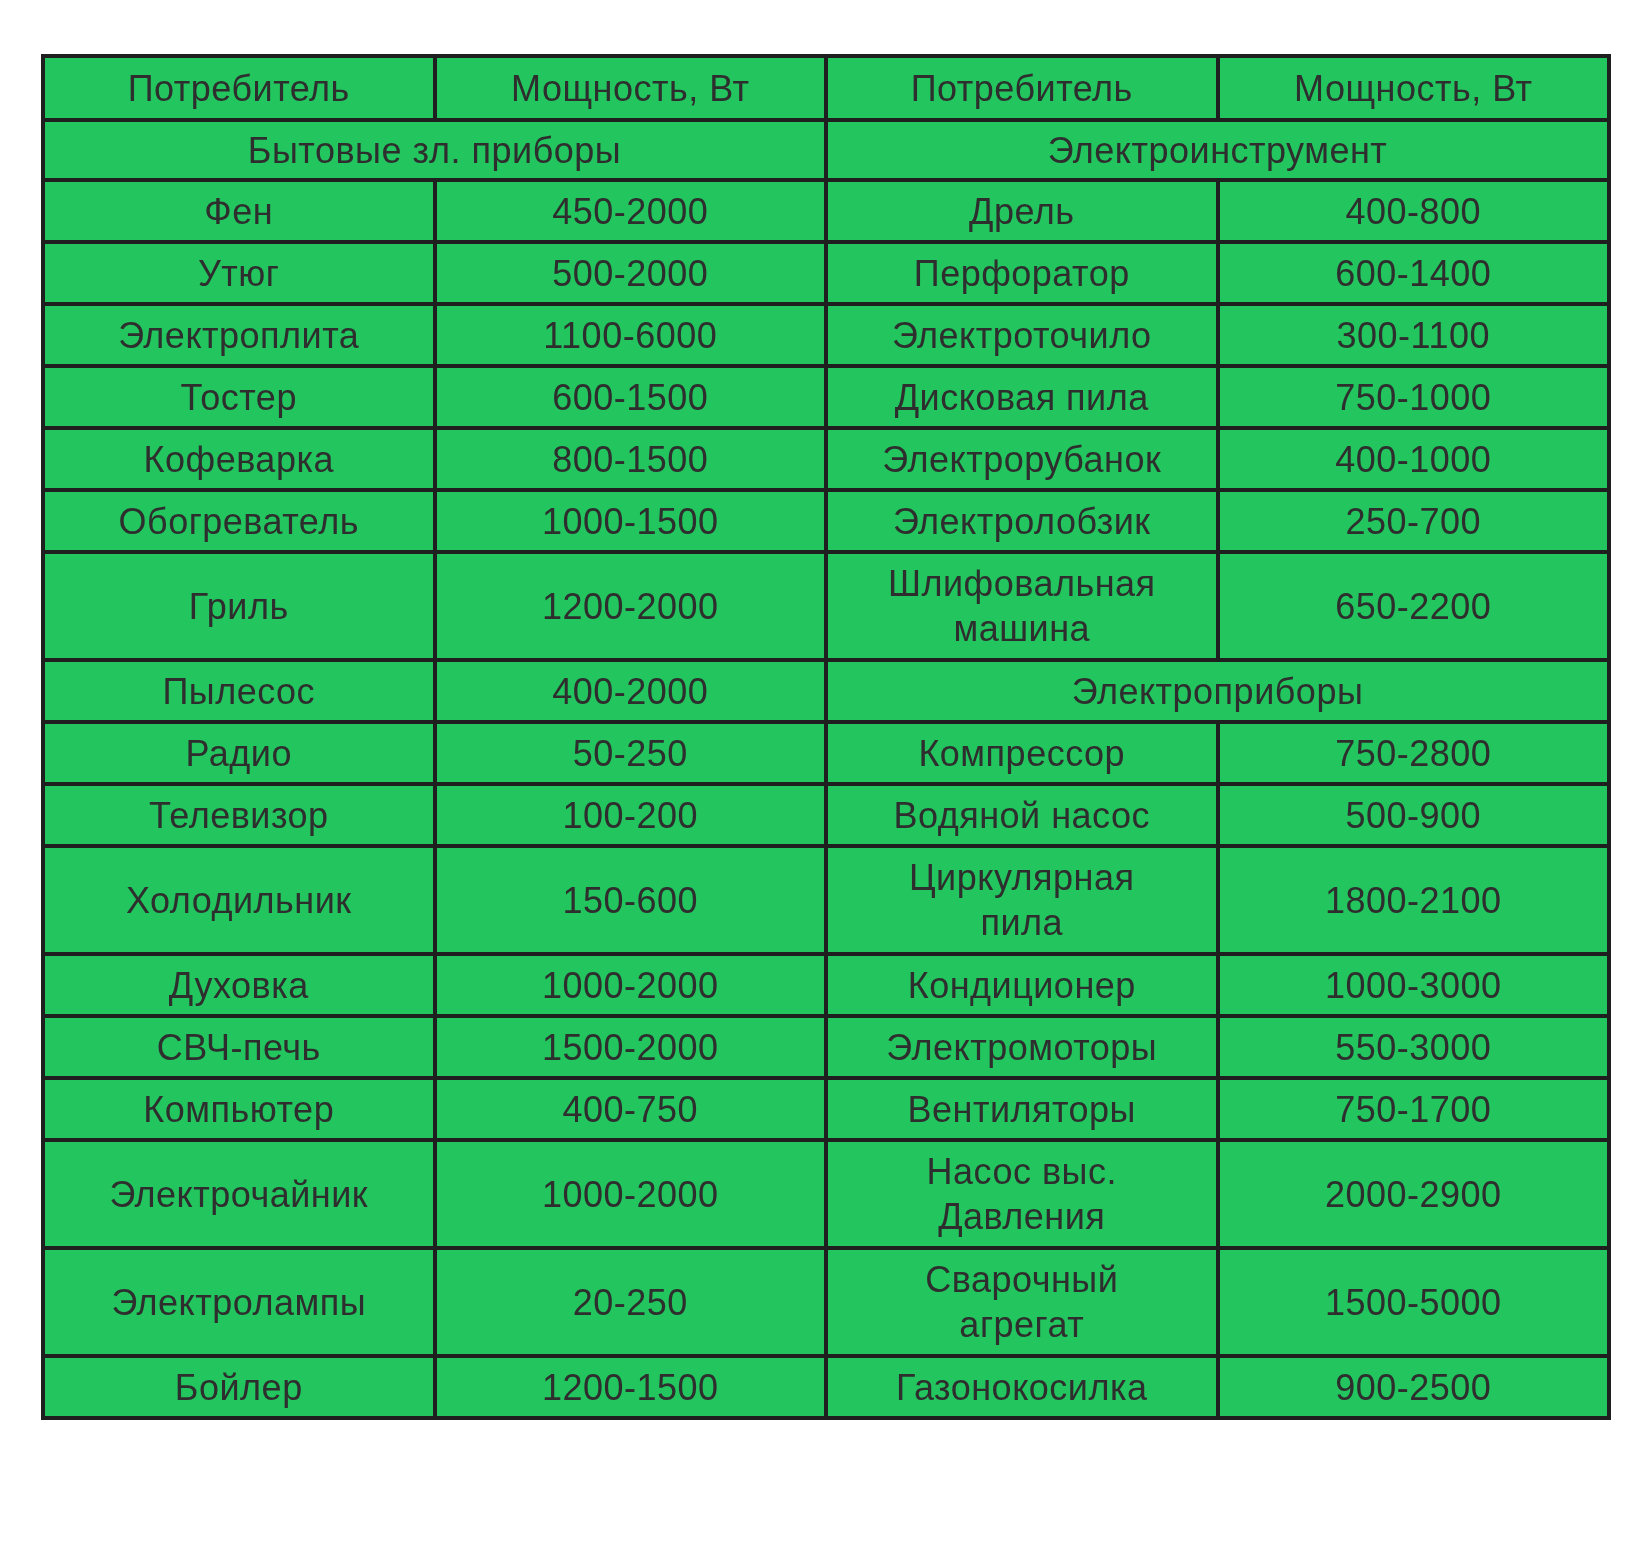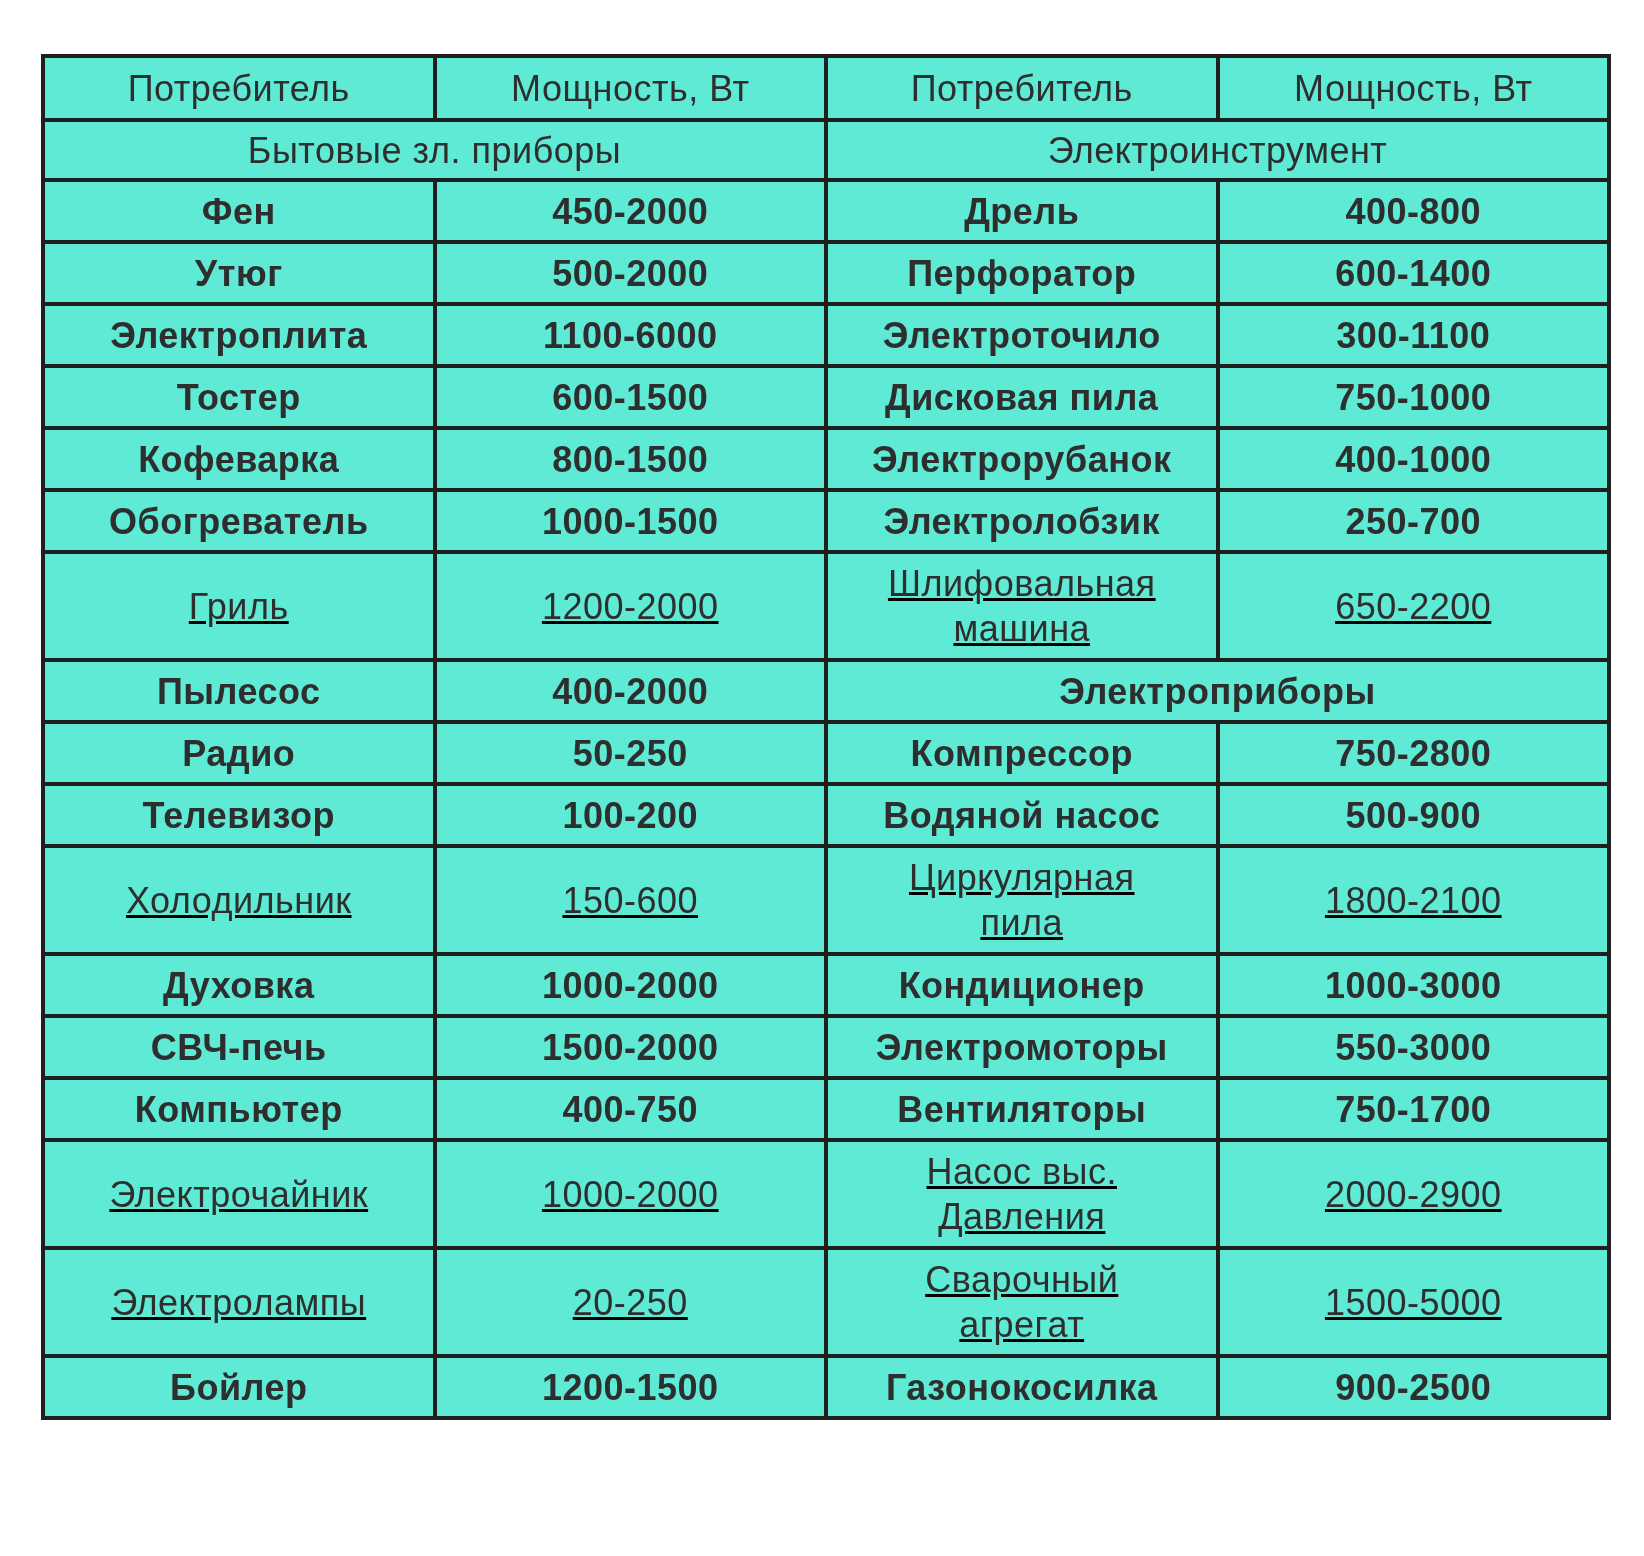--- a/index.html
+++ b/index.html
@@ -12,38 +12,38 @@
     height: 1556px;
     font-family: "Liberation Sans", sans-serif;
   }
   .table-wrap {
     padding: 54px 0 0 41px;
   }
   table.power-table {
     border-collapse: collapse;
     table-layout: fixed;
     width: 1570px;
-    background: #5eead4;
+    background: #22c55e;
   }
   table.power-table td {
     border: 4px solid #1f1f1f;
     text-align: center;
     vertical-align: middle;
     font-size: 36px;
     letter-spacing: 0.5px;
     line-height: 1.25;
     color: #2e2e2e;
     padding: 4px 10px;
     white-space: pre-line;
     overflow: hidden;
   }
   tr.h-row { height: 64px; }
   tr.s-row { height: 60px; }
-  tr.n-row { height: 62px; font-weight: bold; }
-  tr.t-row { height: 108px; text-decoration: underline; }
+  tr.n-row { height: 62px; }
+  tr.t-row { height: 108px; }
 </style>
 </head>
 <body>
 
 <div class="table-wrap">
   <table class="power-table">
     <tbody>
         <tr class="h-row">
       <td>Потребитель</td>
       <td>Мощность, Вт</td>

